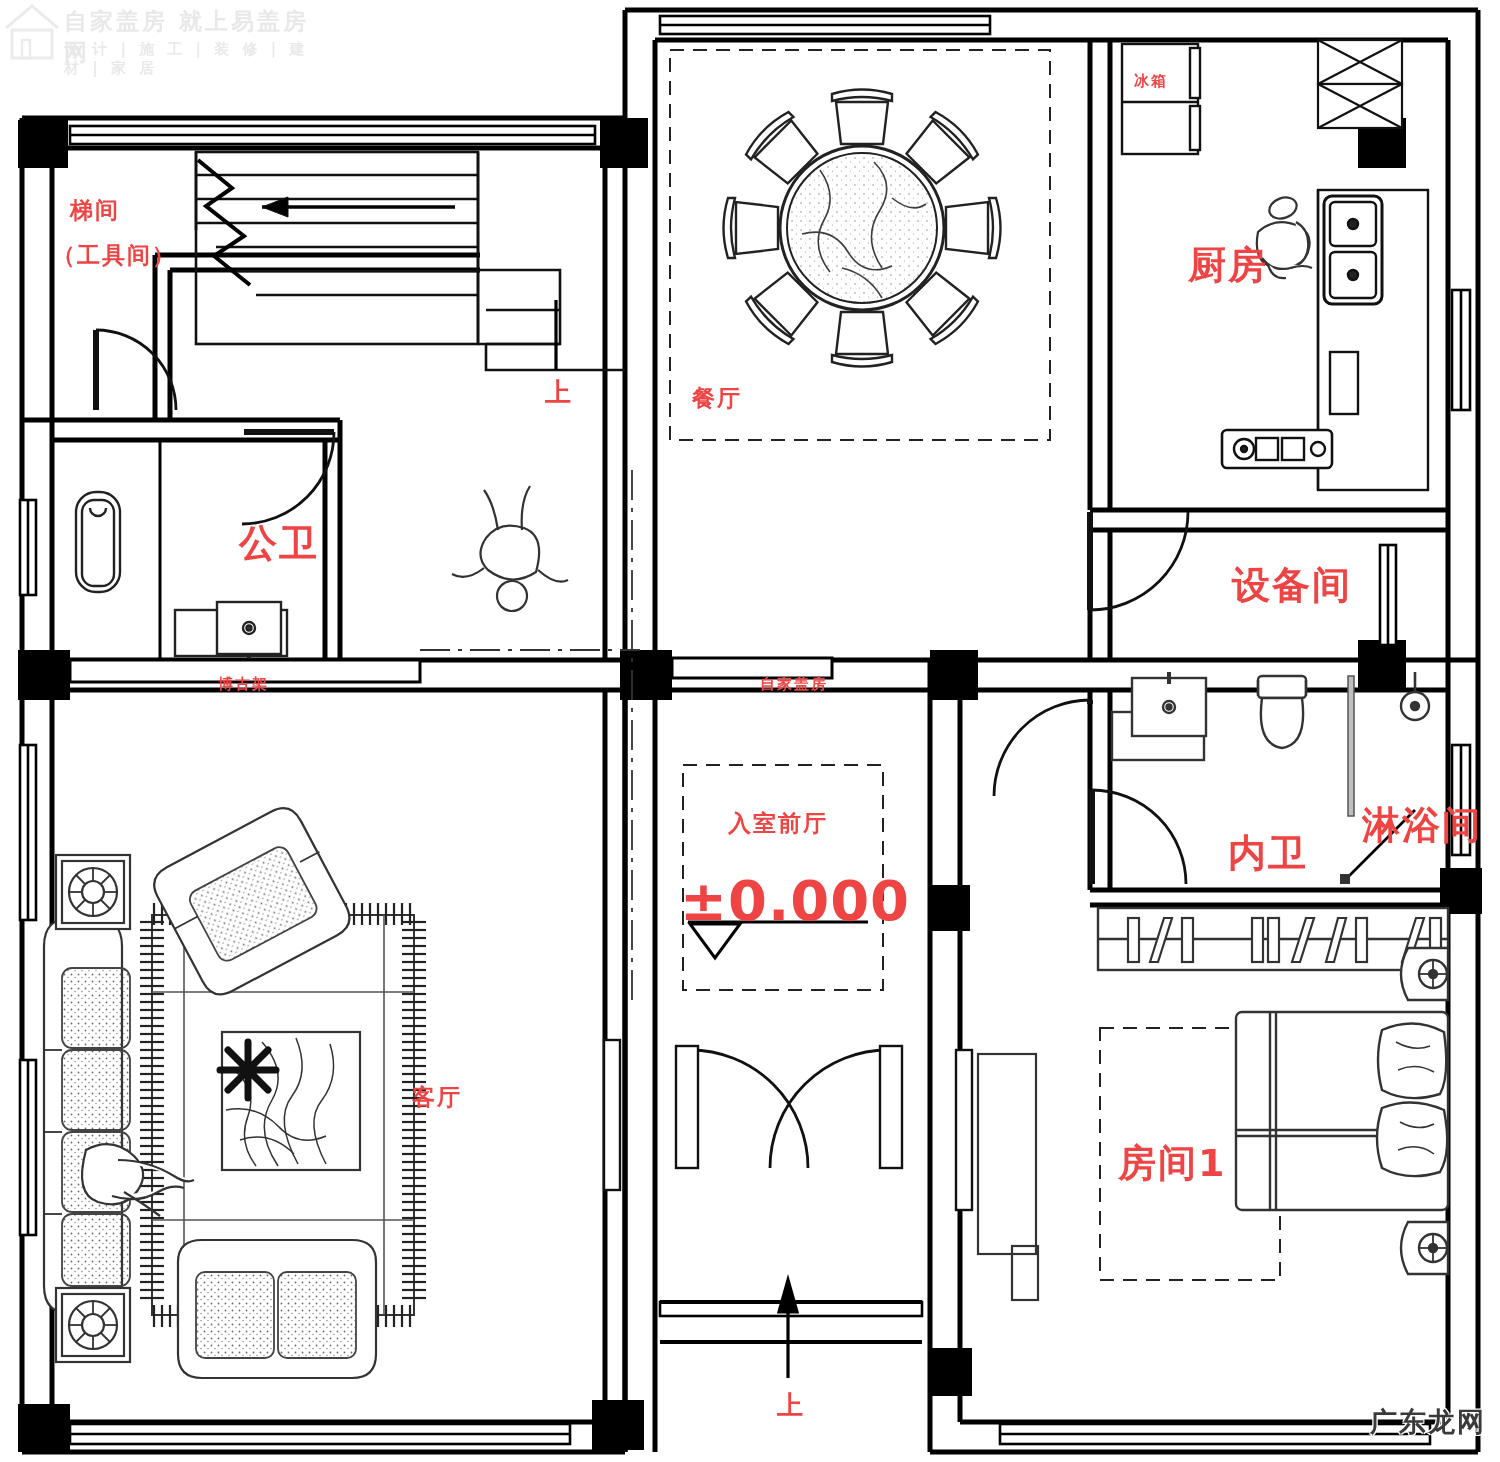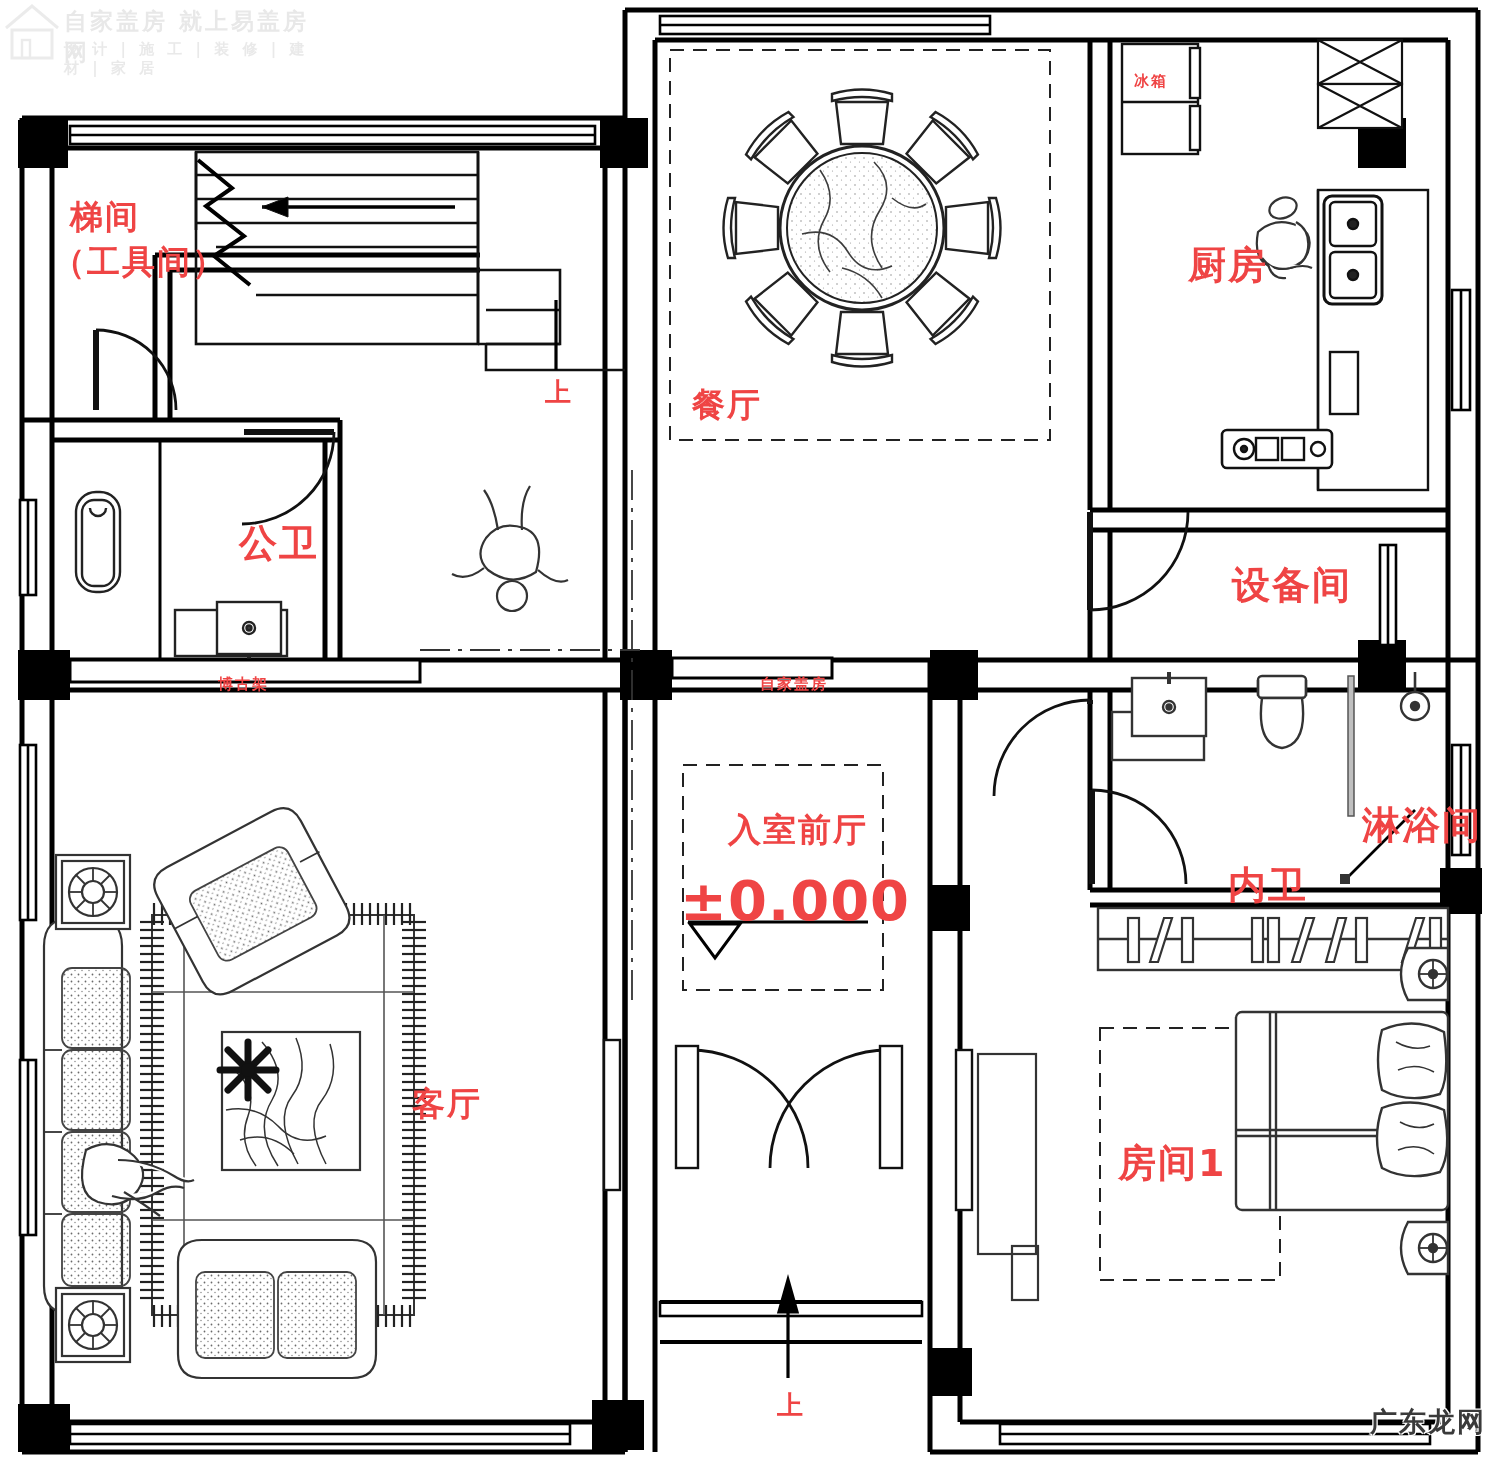--- a/index.html
+++ b/index.html
@@ -1,21 +1,21 @@
 <!DOCTYPE html>
 <html><head>
 <meta charset="utf-8">
 <title>Floor Plan</title>
 <style>
   html,body{margin:0;padding:0;background:#ffffff;}
   body{font-family:"DejaVu Sans","Liberation Sans",sans-serif;}
   #plan{position:relative;width:1500px;height:1462px;background:#fff;overflow:hidden;}
   #plan svg{position:absolute;left:0;top:0;}
   .lbl{position:absolute;font-family:"DejaVu Sans","Liberation Sans",sans-serif;color:#ef4444;white-space:nowrap;font-weight:700;letter-spacing:2px;}
-  .lbl-xl{font-size:33px;}
+  .lbl-xl{font-size:23px;}
   .lbl-lg{font-size:38px;}
   .lbl-xs{font-size:15px;}
   .lbl-elev{font-size:56px;font-weight:700;letter-spacing:1px;}
   .lbl-up{font-size:26px;font-weight:700;}
   .wm-tl{position:absolute;left:0;top:0;width:330px;height:70px;opacity:.55;}
   .wm-tl .wm-text{position:absolute;left:64px;top:6px;font-size:23px;color:#d6d6d6;font-weight:700;letter-spacing:3px;}
   .wm-tl .wm-sub{position:absolute;left:64px;top:40px;font-size:15px;color:#d8d8d8;letter-spacing:4px;font-weight:700;}
   .wm-br{position:absolute;right:14px;bottom:22px;font-size:27px;font-weight:700;color:#3a3a3a;letter-spacing:2px;
          text-shadow:1px 1px 0 #fff,-1px -1px 0 #fff,1px -1px 0 #fff,-1px 1px 0 #fff;text-align:center;}
 </style>
@@ -712,21 +712,21 @@
   <div class="lbl lbl-xl" style="left:70px;top:195px;">梯间</div>
   <div class="lbl lbl-xl" style="left:52px;top:240px;">（工具间）</div>
   <div class="lbl lbl-lg" style="left:195px;top:518px;margin-left:44px;">公卫</div>
   <div class="lbl lbl-xs" style="left:218px;top:675px;">博古架</div>
   <div class="lbl lbl-xs" style="left:760px;top:675px;">自家盖房</div>
   <div class="lbl lbl-xl" style="left:692px;top:383px;">餐厅</div>
   <div class="lbl lbl-lg" style="left:1188px;top:240px;">厨房</div>
   <div class="lbl lbl-xs" style="left:1134px;top:72px;">冰箱</div>
   <div class="lbl lbl-lg" style="left:1232px;top:560px;">设备间</div>
   <div class="lbl lbl-xl" style="left:728px;top:808px;">入室前厅</div>
-  <div class="lbl lbl-lg" style="left:1228px;top:860px;">内卫</div>
+  <div class="lbl lbl-lg" style="left:1228px;top:828px;">内卫</div>
   <div class="lbl lbl-lg" style="left:1362px;top:800px;">淋浴间</div>
   <div class="lbl lbl-xl" style="left:412px;top:1082px;">客厅</div>
   <div class="lbl lbl-lg" style="left:1118px;top:1138px;">房间1</div>
 
   <div class="lbl lbl-elev" style="left:680px;top:868px;">±0.000</div>
   <div class="lbl lbl-up" style="left:545px;top:375px;">上</div>
   <div class="lbl lbl-up" style="left:777px;top:1388px;">上</div>
 
   <div class="wm-tl">
     <svg width="64" height="62" viewBox="0 0 64 62">

